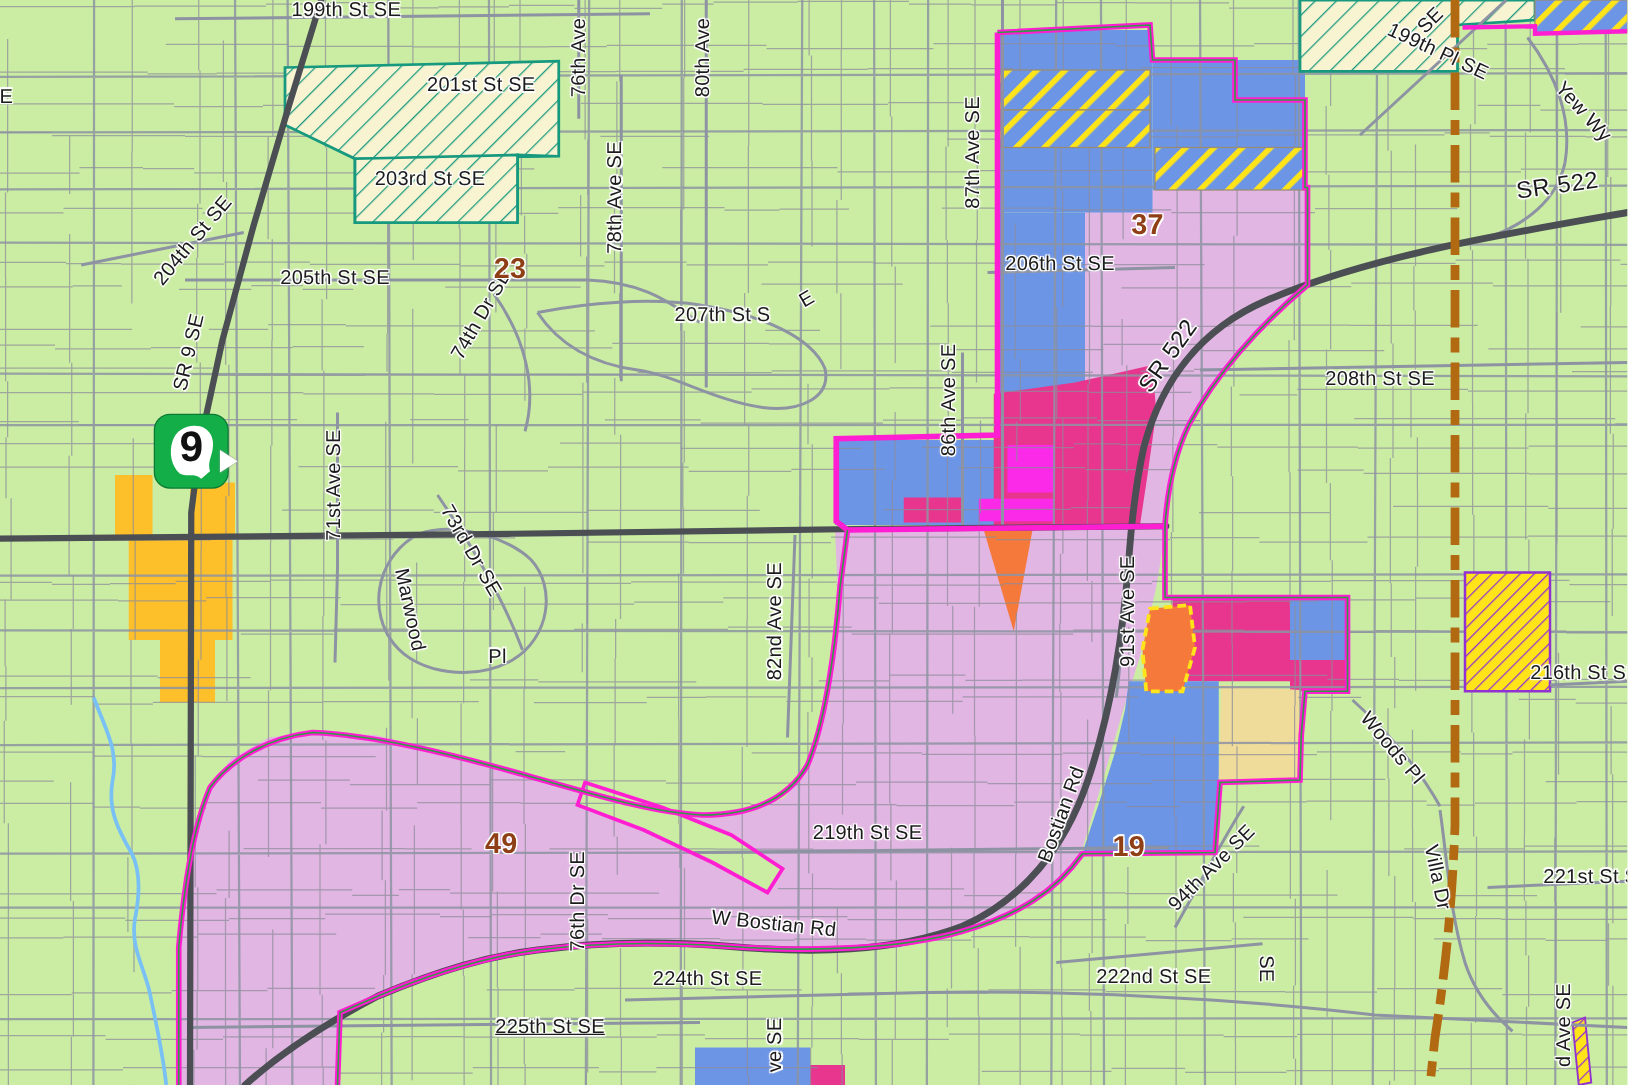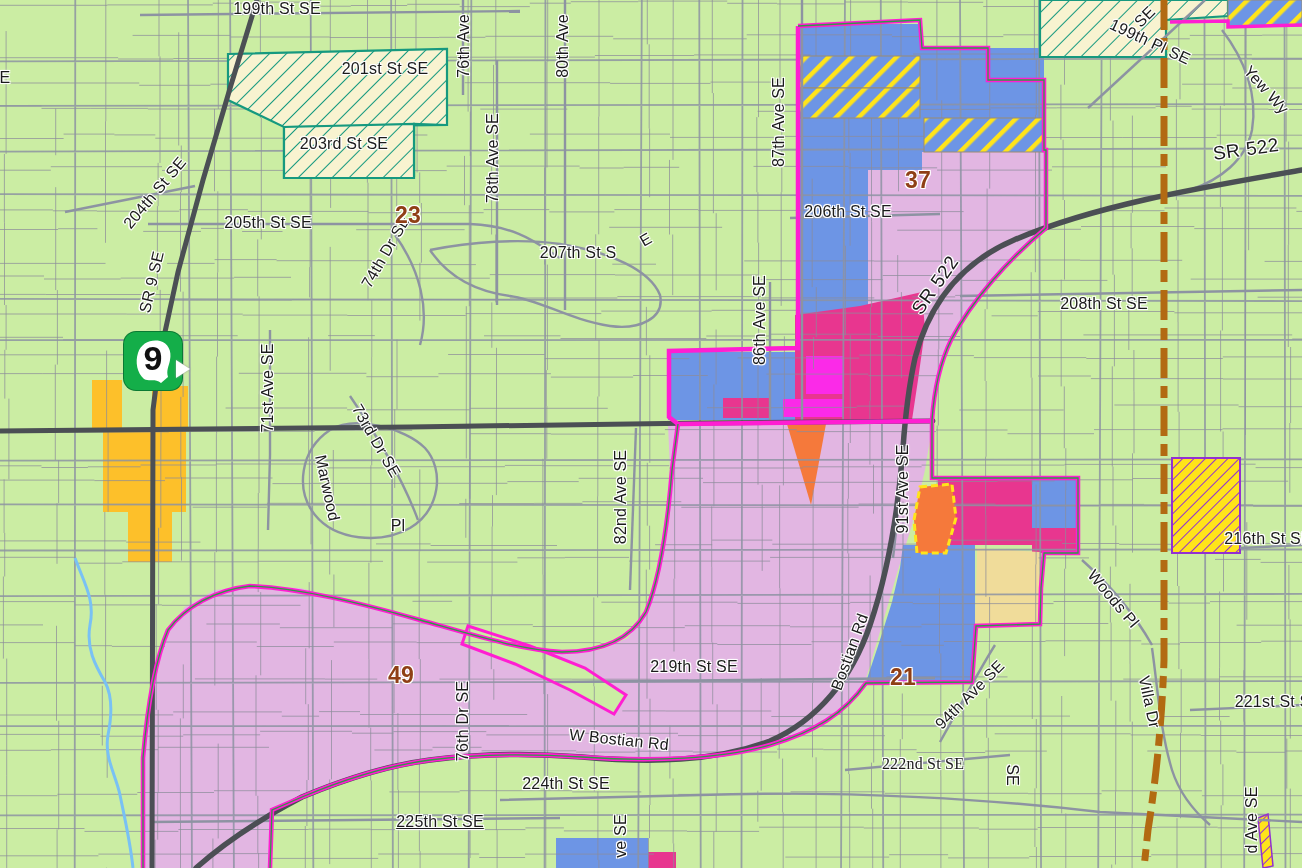--- a/index.html
+++ b/index.html
@@ -187,32 +187,32 @@
       <div class="lbl " style="left: 621px; top: 497px; transform: translate(-50%, -50%) rotate(-90deg);">82nd Ave SE</div>
       <div class="lbl " style="left: 760px; top: 320px; transform: translate(-50%, -50%) rotate(-90deg);">86th Ave SE</div>
       <div class="lbl " style="left: 903px; top: 489px; transform: translate(-50%, -50%) rotate(-90deg);">91st Ave SE</div>
       <div class="lbl " style="left: 850px; top: 652px; transform: translate(-50%, -50%) rotate(-70deg);">Bostian Rd</div>
       <div class="lbl " style="left: 970px; top: 695px; transform: translate(-50%, -50%) rotate(-45deg);">94th Ave SE</div>
       <div class="lbl " style="left: 694px; top: 667px; transform: translate(-50%, -50%) rotate(0deg);">219th St SE</div>
       <div class="lbl " style="left: 463px; top: 721px; transform: translate(-50%, -50%) rotate(-90deg);">76th Dr SE</div>
       <div class="lbl " style="left: 619px; top: 740px; transform: translate(-50%, -50%) rotate(6deg);">W Bostian Rd</div>
       <div class="lbl " style="left: 566px; top: 784px; transform: translate(-50%, -50%) rotate(0deg); text-align: center;">224th St SE</div>
       <div class="lbl " style="left: 440px; top: 822px; transform: translate(-50%, -50%) rotate(0deg); text-decoration: underline;">225th St SE</div>
-      <div class="lbl " style="left: 923px; top: 764px; transform: translate(-50%, -50%) rotate(0deg); font-family: Liberation Serif, serif;">222nd St SE</div>
+      <div class="lbl " style="left: 923px; top: 782px; transform: translate(-50%, -50%) rotate(0deg);">222nd St SE</div>
       <div class="lbl " style="left: 1012px; top: 775px; transform: translate(-50%, -50%) rotate(90deg);">SE</div>
       <div class="lbl " style="left: 621px; top: 836px; transform: translate(-50%, -50%) rotate(-90deg);">ve SE</div>
       <div class="lbl " style="left: 1268px; top: 539px; transform: translate(-50%, -50%) rotate(0deg);">216th St SE</div>
       <div class="lbl " style="left: 1278px; top: 702px; transform: translate(-50%, -50%) rotate(0deg);">221st St SE</div>
       <div class="lbl " style="left: 1252px; top: 820px; transform: translate(-50%, -50%) rotate(-90deg);">d Ave SE</div>
       <div class="lbl " style="left: 25px; top: 846px; transform: translate(-50%, -50%) rotate(0deg); margin-top: 41px;">St SE</div>
       <div class="lbl " style="left: 1113px; top: 599px; transform: translate(-50%, -50%) rotate(50deg);">Woods Pl</div>
       <div class="lbl " style="left: 1149px; top: 702px; transform: translate(-50%, -50%) rotate(78deg);">Villa Dr</div>
       <div class="lbl lbl-district" style="left: 408px; top: 175px; transform: translate(-50%, -50%) rotate(0deg); margin-top: 40px;">23</div>
       <div class="lbl lbl-district" style="left: 918px; top: 180px; transform: translate(-50%, -50%) rotate(0deg);">37</div>
-      <div class="lbl lbl-district" style="left: 903px; top: 677px; transform: translate(-50%, -50%) rotate(0deg);">21</div>
+      <div class="lbl lbl-district" style="left: 903px; top: 677px; transform: translate(-50%, -50%) rotate(0deg);">19</div>
       <div class="lbl lbl-district" style="left: 401px; top: 675px; transform: translate(-50%, -50%) rotate(0deg);">49</div>
     </div>
 
 <div id="shield">
   <svg width="58" height="58" viewBox="0 0 58 58">
     <path fill="#fff" d="M20,47 C13,41 11,30 14,21 C17,11 27,7 36,9 C44,11 48,19 46,28 C45,34 42,38 44,45 L37,51 C31,46 26,50 20,47 Z"></path>
   </svg>
   <div class="num">9</div>
 </div>
 <div id="shield-arrow"></div>

